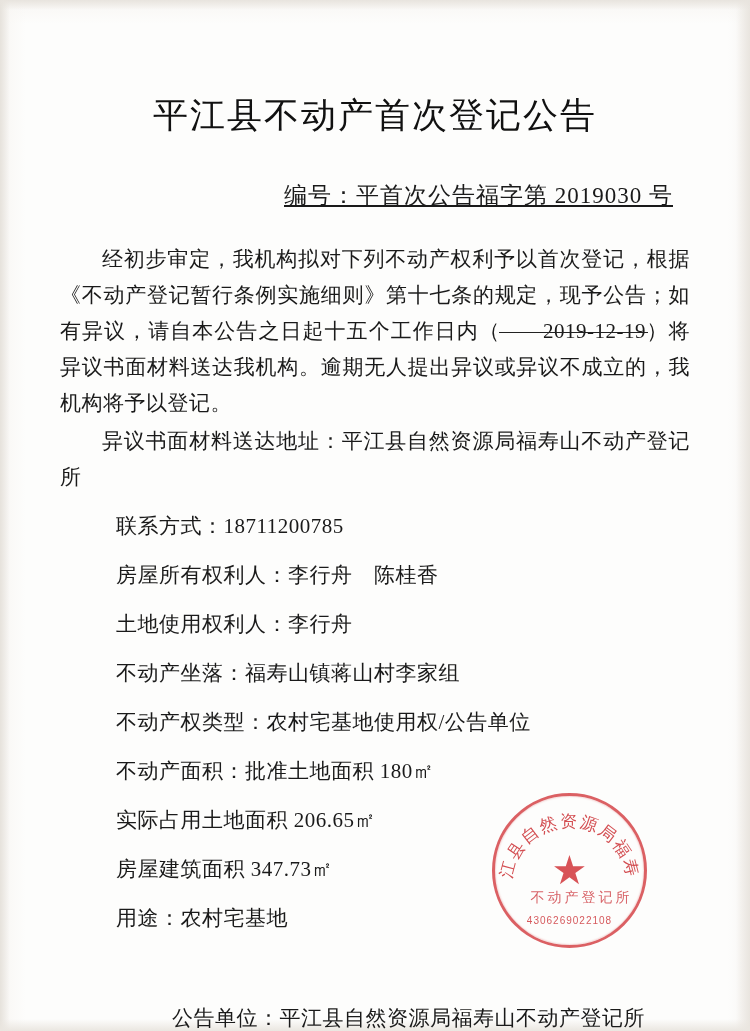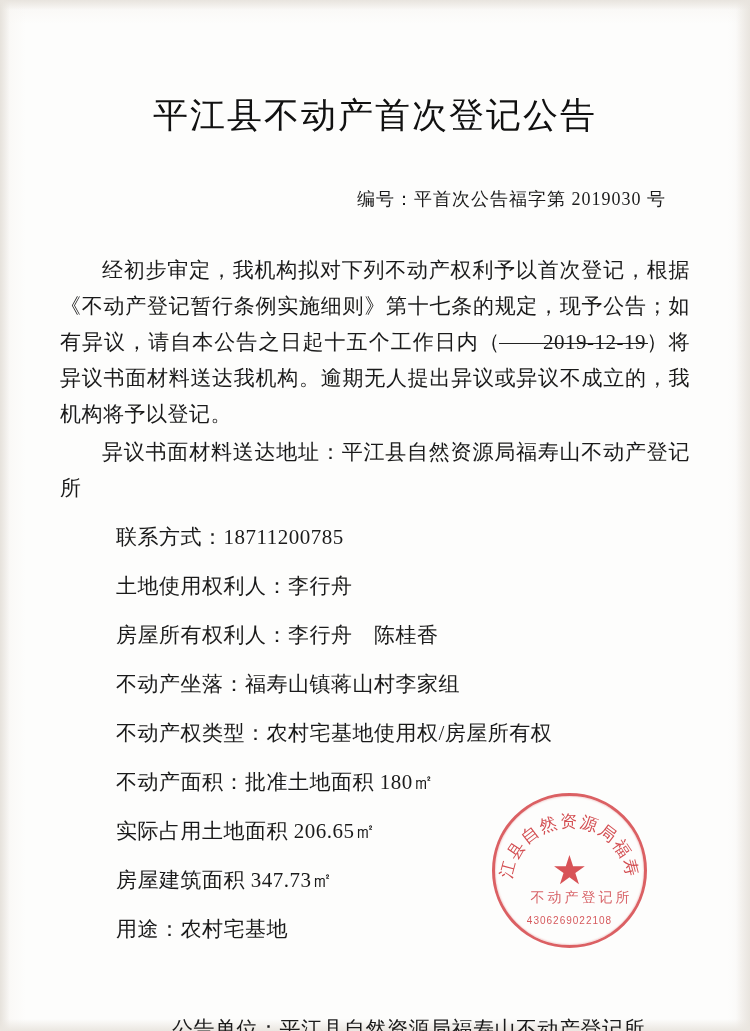--- a/index.html
+++ b/index.html
@@ -56,30 +56,31 @@
     padding-top: 92px;
     text-align: center;
     font-size: 35px;
     font-weight: normal;
     letter-spacing: 2px;
     font-family: "DejaVu Serif", "Liberation Serif", serif;
     color: #111;
   }
 
   .doc-number {
-    margin: 16px;
+    margin: 9px;
     padding-top: 32px;
     padding-right: 8px;
     text-align: right;
-    font-size: 18px;
+    font-size: 23px;
     letter-spacing: 1px;
+    text-decoration: underline;
   }
 
   .body-block {
-    margin-top: 41px;
+    margin-top: 30px;
     font-size: 21px;
     line-height: 36px;
     text-align: justify;
     text-justify: inter-ideograph;
     letter-spacing: 0.5px;
   }
   .para {
     margin: 0 0 2px 0;
     text-indent: 2em;
   }
@@ -197,24 +198,24 @@
 
     <div class="doc-number">编号：平首次公告福字第 2019030 号</div>
 
     <div class="body-block">
       <p class="para"><span>经初步审定，我机构拟对下列不动产权利予以首次登记，根据《不动产登记暂行条例实施细则》第十七条的规定，现予公告；如有异议，请自本公告之日起十五个工作日内（</span><span class="strike-date">2019-12-19</span><span>）将异议书面材料送达我机构。逾期无人提出异议或异议不成立的，我机构将予以登记。</span></p>
       <p class="para">异议书面材料送达地址：平江县自然资源局福寿山不动产登记所</p>
     </div>
 
     <ul class="field-list">
       <li><span>联系方式：</span><span>18711200785</span></li>
+      <li><span>房屋所有权利人：</span><span>李行舟　陈桂香</span></li>
       <li><span>土地使用权利人：</span><span>李行舟</span></li>
-      <li><span>房屋所有权利人：</span><span>李行舟　陈桂香</span></li>
       <li><span>不动产坐落：</span><span>福寿山镇蒋山村李家组</span></li>
-      <li><span>不动产权类型：</span><span>农村宅基地使用权/房屋所有权</span></li>
+      <li><span>不动产权类型：</span><span>农村宅基地使用权/公告单位</span></li>
       <li><span>不动产面积：</span><span>批准土地面积 180㎡</span></li>
       <li><span>实际占用土地面积</span><span> 206.65㎡</span></li>
       <li><span>房屋建筑面积</span><span> 347.73㎡</span></li>
       <li><span>用途：</span><span>农村宅基地</span></li>
     </ul>
 
     <div class="signature">
       <div class="sig-line-1">公告单位：平江县自然资源局福寿山不动产登记所</div>
       <div class="sig-line-2">2019 年 11 月 29 日</div>
     </div>

